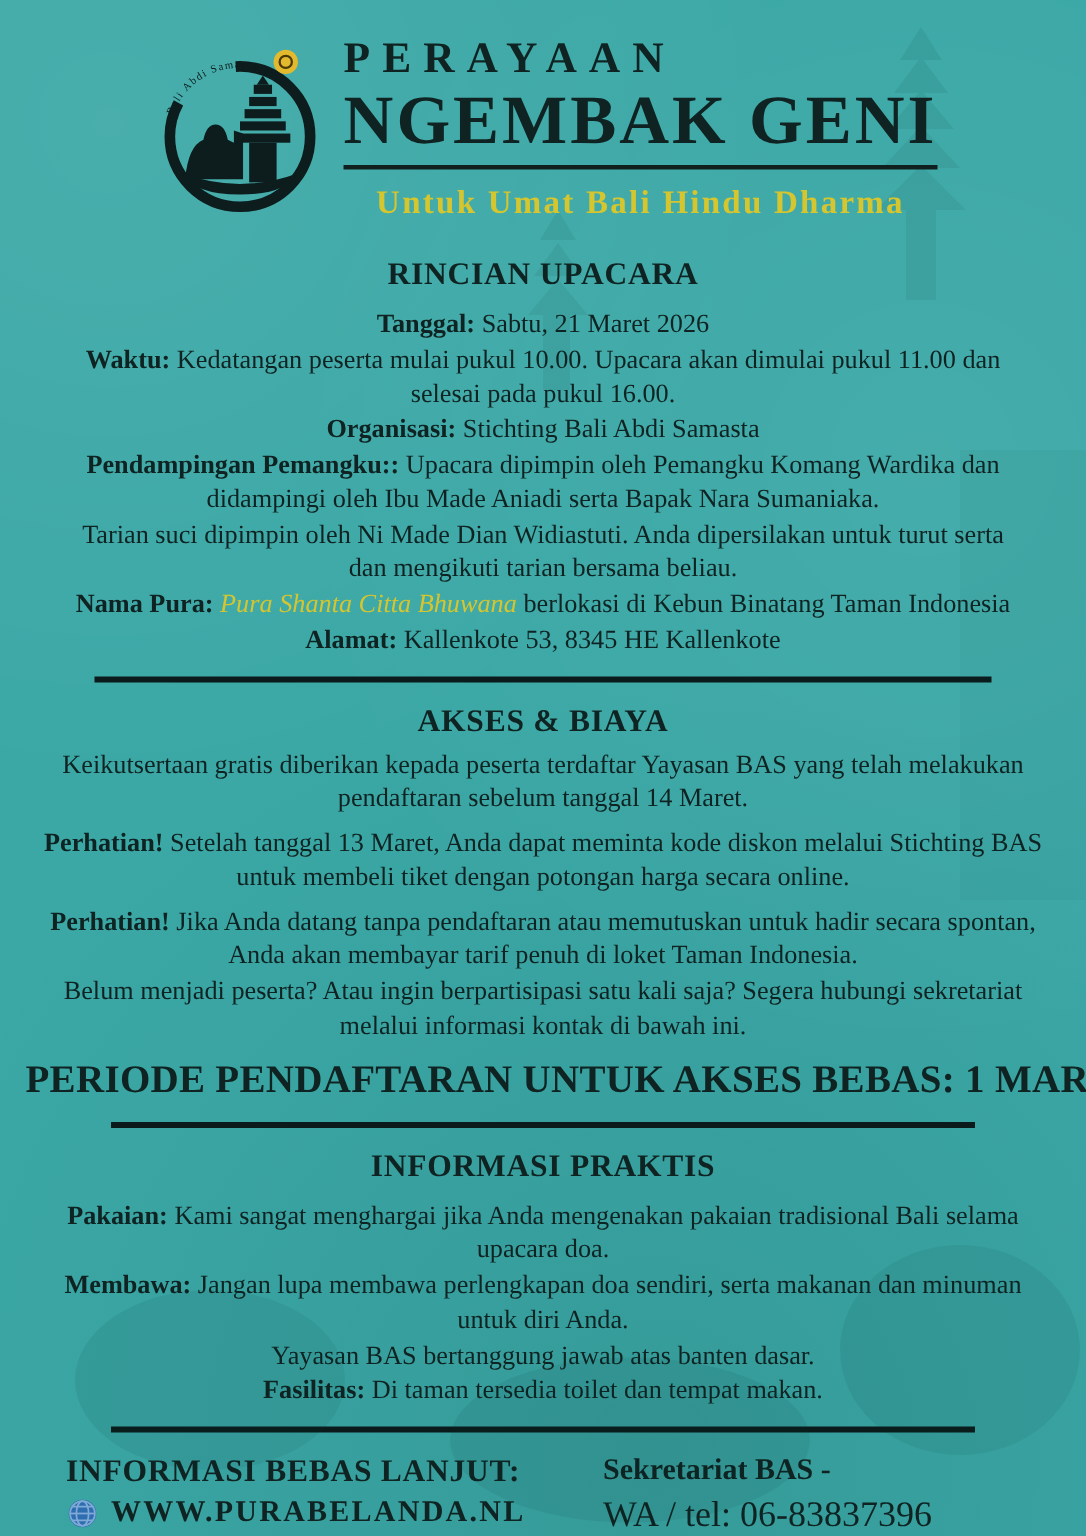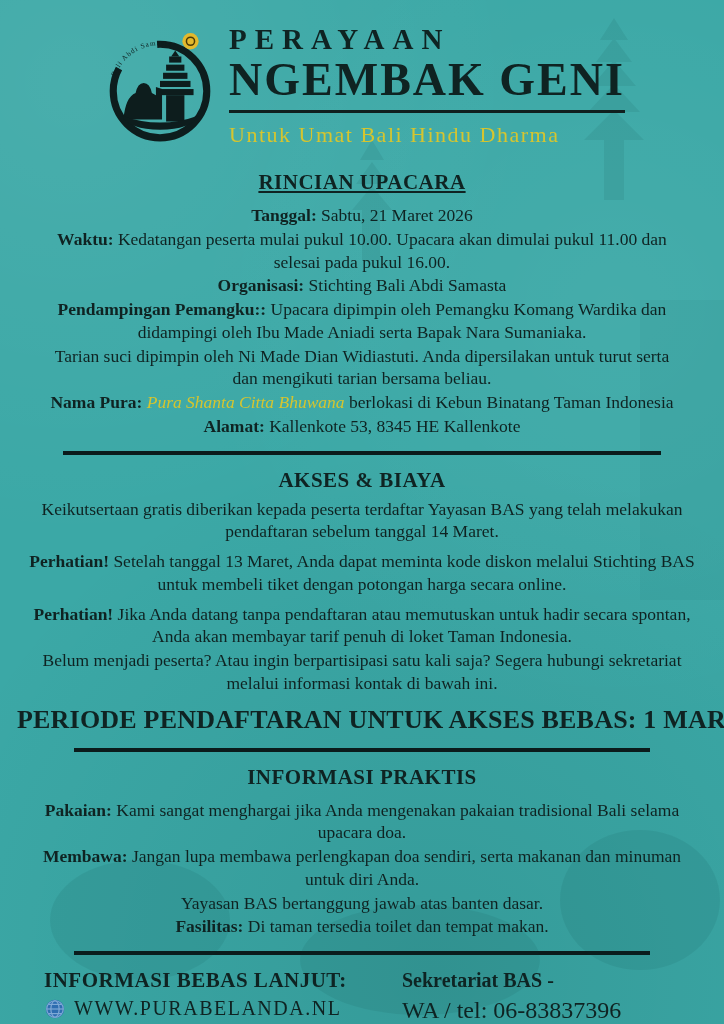--- a/index.html
+++ b/index.html
@@ -19,45 +19,45 @@
   }
   .bg-overlay { position:absolute; inset:0; pointer-events:none; opacity:0.08; }
 
   
   .header { position:relative; display:flex; align-items:center; justify-content:center; padding-top:24px; }
   .logo { width:122px; height:122px; flex:0 0 auto; margin-right:8px; margin-top:2px; }
   .titles { display:flex; flex-direction:column; }
   .title-small { font-size:29px; font-weight:600; letter-spacing:8px; line-height:1.05; }
   .title-large { font-size:46px; font-weight:600; letter-spacing:2px; line-height:1.1; white-space:nowrap; }
   .title-underline { height:3px; background:#10201f; margin-top:4px; width:100%; }
-  .subtitle { margin-top:9px; text-align:left; color:#D5C52F; font-size:22px; font-weight:400; letter-spacing:1.5px; }
+  .subtitle { margin-top:9px; text-align:center; color:#D5C52F; font-size:22px; font-weight:700; letter-spacing:1.5px; }
 
   
   .section { text-align:center; }
   .section-heading { font-size:21px; font-weight:700; letter-spacing:0.5px; }
   .body-text { font-size:17.5px; line-height:1.3; }
   .body-text p { margin:1px 0; }
   .rincian { width:624px; margin:22px auto 0; }
-  .rincian .section-heading { margin-bottom:9px;text-decoration:underline; }
+  .rincian .section-heading { margin-bottom:9px; }
   .akses { width:690px; margin:10px auto 0; }
   .akses .section-heading { margin-bottom:5px; }
   .akses p.spaced { margin-top:7px; }
   .praktis { width:648px; margin:10px auto 0; }
   .praktis .section-heading { margin-bottom:9px; }
   .periode { margin-top:10px; font-size:26px; font-weight:700; letter-spacing:0.2px; white-space:nowrap;text-align:center; }
   .divider { width:598px; height:4px; background:#0B1B1B; margin:13px auto; }
   .divider.narrow { width:576px; }
   .link-yellow { color:#D5C52F;font-style:italic; }
 
   
   .footer { display:flex; width:660px; margin:12px auto 0; align-items:flex-start; }
   .footer-left { flex:0 0 370px; text-align:left; padding-left:12px; }
   .footer-right { flex:1; text-align:left; padding-top:1px; }
   .footer-heading { font-size:21px; font-weight:700; letter-spacing:0.5px; }
-  .contact-line { display:flex; align-items:center; margin-top:4px; }
+  .contact-line { display:flex; align-items:center; margin-top:4px;font-weight:bold; }
   .contact-line .c-icon { width:22px; height:22px; margin-right:8px; flex:0 0 auto; }
   .website-text { font-size:20px; letter-spacing:1.5px; }
   .email-text { font-size:23px; }
   .sek-title { font-size:20px; font-weight:700; }
   .sek-phone { font-size:24px; margin-top:5px; }
 </style>
 </head>
 <body>
 
 <div class="poster">

